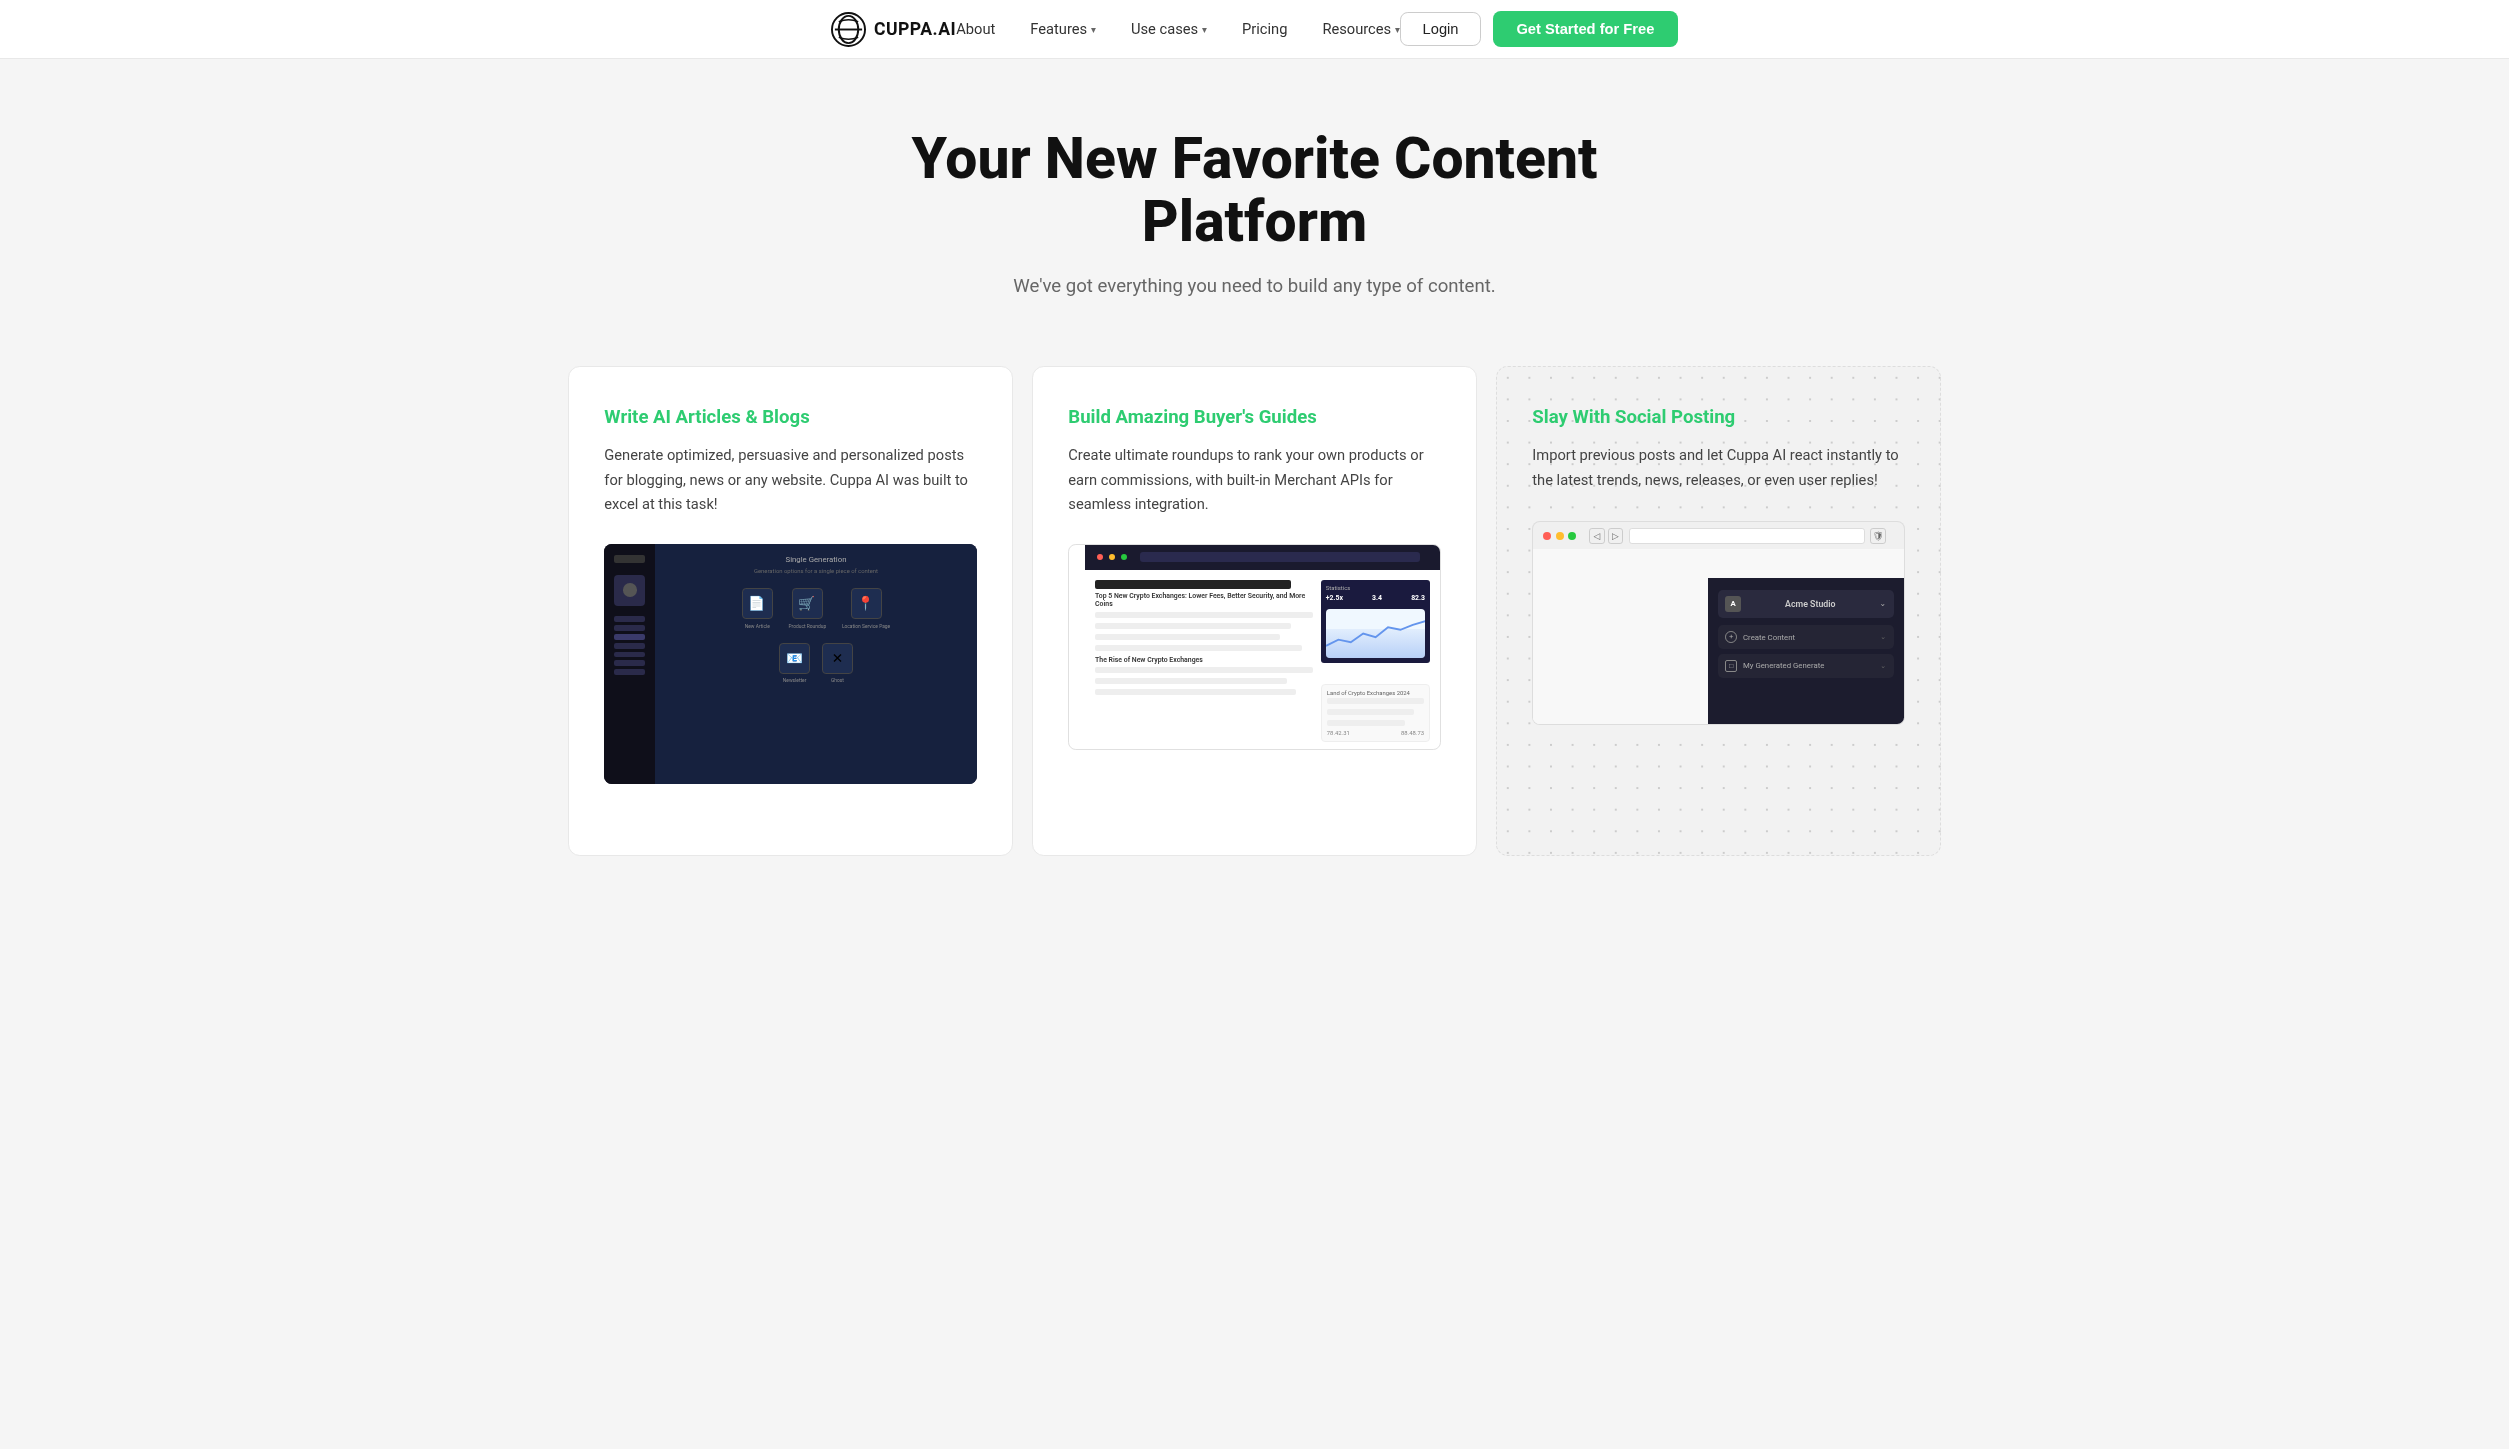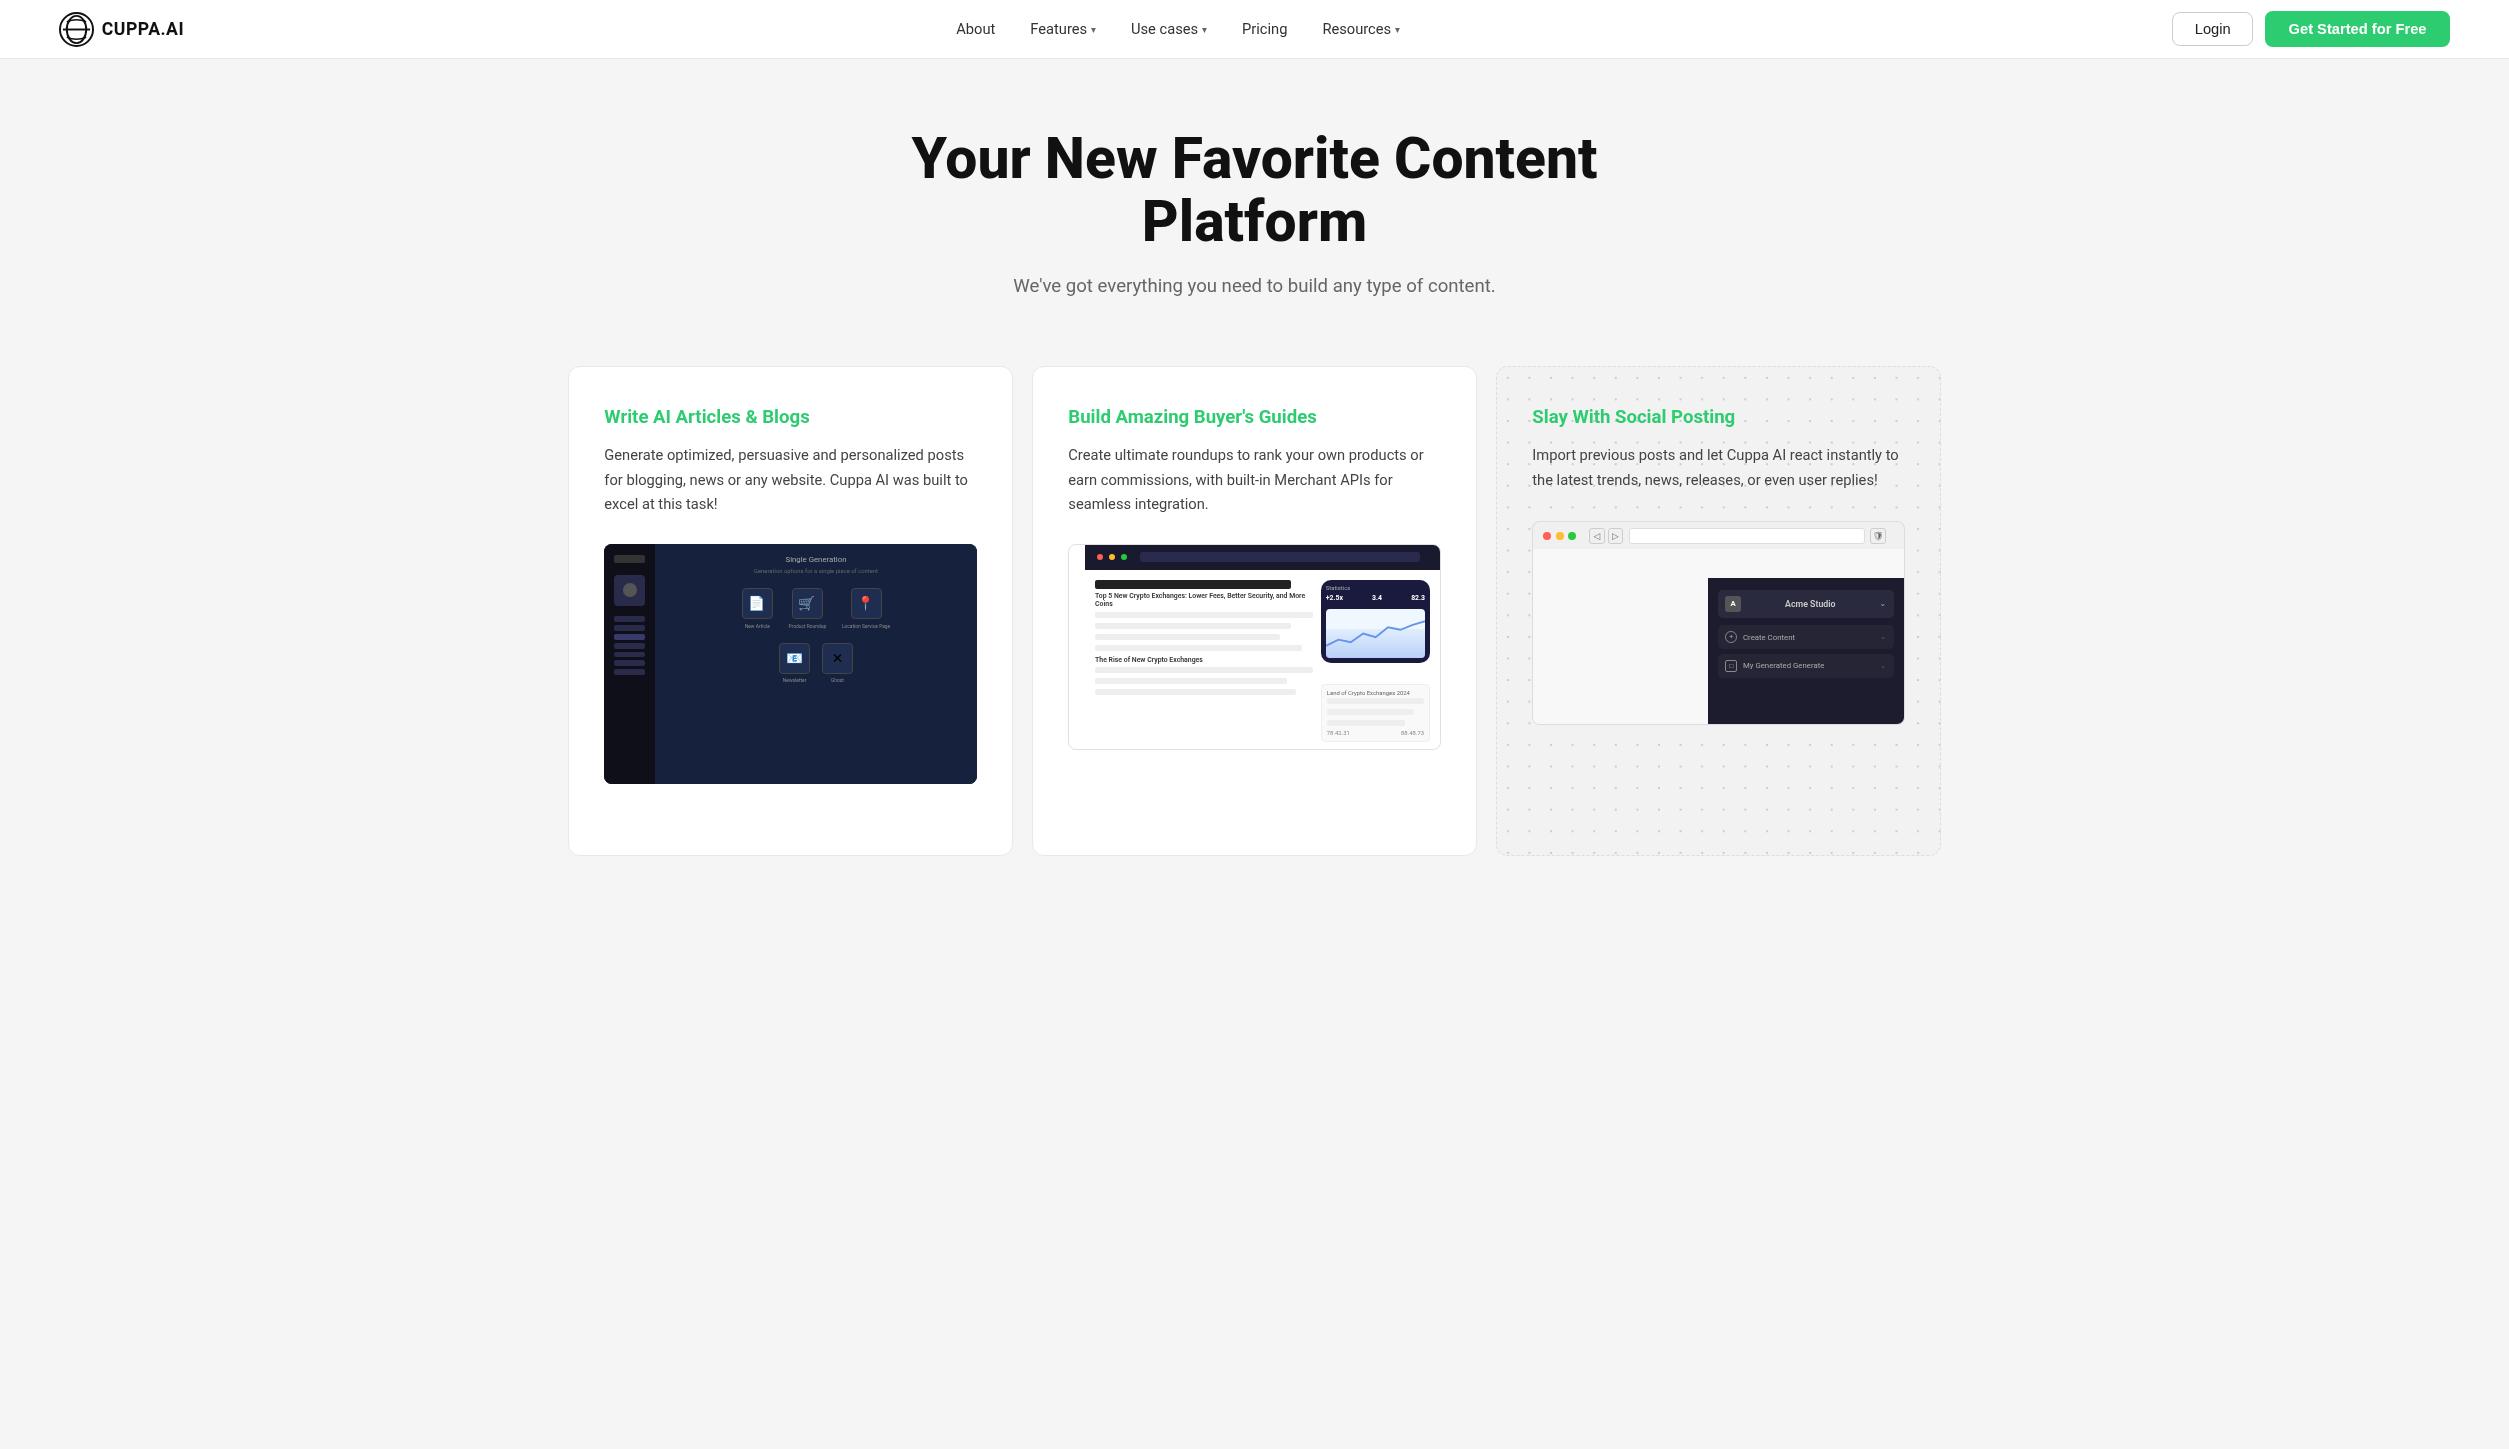--- a/index.html
+++ b/index.html
@@ -8,21 +8,21 @@
       background: #f5f5f5;
       min-height: 100vh;
       overflow-x: hidden;
     }
 
     
     .navbar {
       background: #fff;
       display: flex;
       align-items: center;
-      justify-content: space-between;
+      justify-content: center;
       padding: 0 59px;
       height: 59px;
       border-bottom: 1px solid #e8e8e8;
       position: sticky;
       top: 0;
       z-index: 100;
     }
     .navbar-logo {
       display: flex;
       align-items: center;
@@ -433,21 +433,21 @@
             <div class="mock-article-line" style="width:100%;"></div>
             <div class="mock-article-line" style="width:90%;"></div>
             <div class="mock-article-line" style="width:85%;"></div>
             <div class="mock-article-line" style="width:95%;"></div>
             <div style="margin-top:5.9px;font-size:6.9px;color:#333;font-weight:600;margin-bottom:2.9px;">The Rise of New Crypto Exchanges</div>
             <div class="mock-article-line" style="width:100%;"></div>
             <div class="mock-article-line" style="width:88%;"></div>
             <div class="mock-article-line" style="width:92%;"></div>
           </div>
           <div style="flex:1;">
-            <div style="background:#1a1a3e;border-radius:10px;padding:4.9px;margin-bottom:21px;">
+            <div style="background:#1a1a3e;border-radius:3px;padding:4.9px;margin-bottom:21px;">
               <div style="font-size:5.9px;color:#aaa;margin-bottom:2.9px;">Statistics</div>
               <div style="display:flex;justify-content:space-between;margin-bottom:2.9px;">
                 <div style="font-size:6.9px;color:#fff;font-weight:700;">+2.5x</div>
                 <div style="font-size:6.9px;color:#fff;font-weight:700;">3.4</div>
                 <div style="font-size:6.9px;color:#fff;font-weight:700;">82.3</div>
               </div>
               <div class="mock-article-chart">
                 <div class="mock-chart-fill"></div>
                 <svg viewBox="0 0 80 30" style="position:absolute;top:0;left:0;right:0;bottom:0;width:100%;height:100%;">
                   <polyline points="0,25 10,20 20,22 30,15 40,18 50,10 60,12 70,8 80,5" stroke="#6495ed" stroke-width="1.5" fill="none"></polyline>

